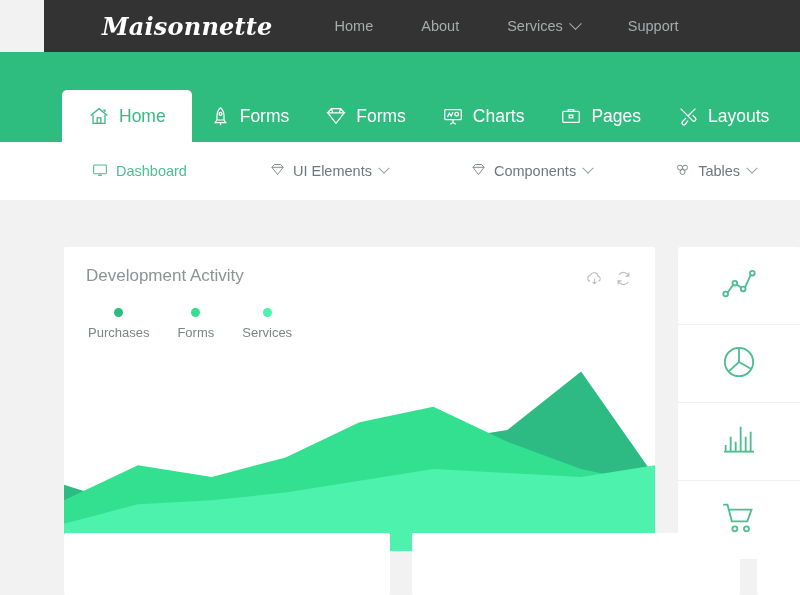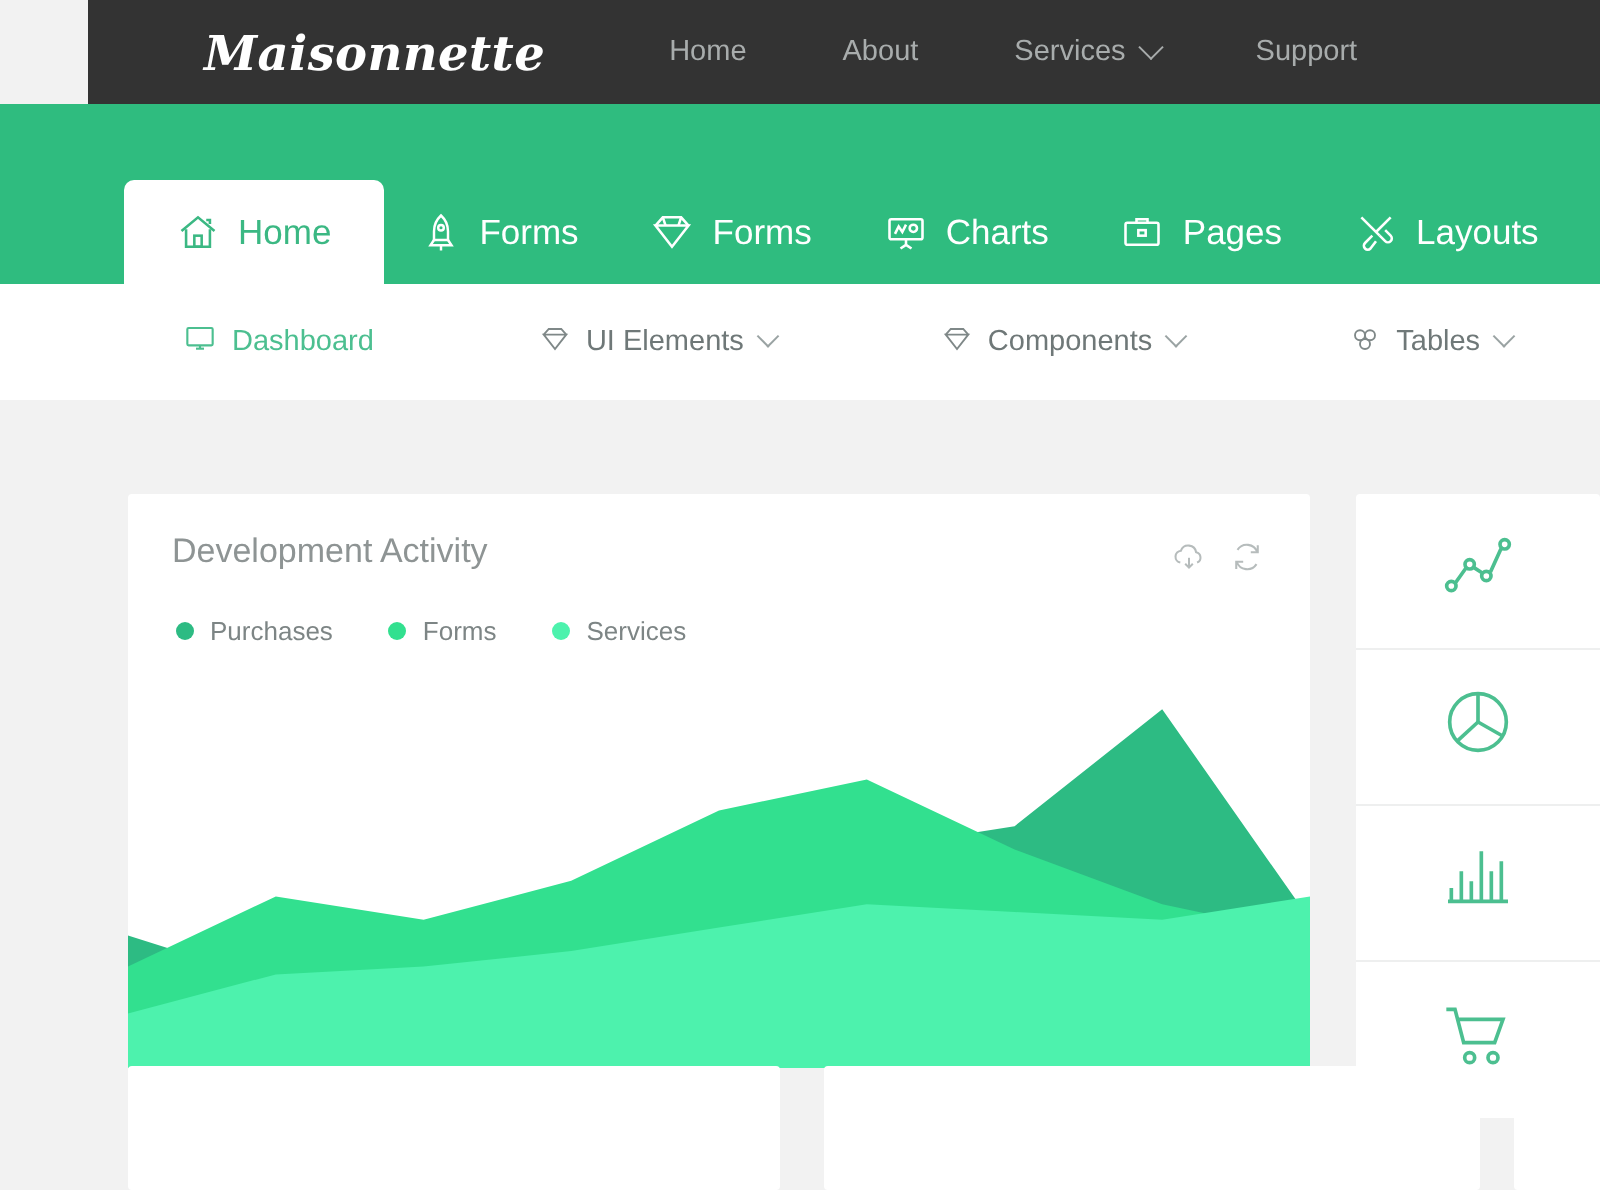--- a/index.html
+++ b/index.html
@@ -121,21 +121,21 @@
     font-weight: normal;
   }
   .card-actions { display: flex; gap: 10px; padding-top: 3px; }
   .card-actions .act { cursor: pointer; line-height: 0; }
 
   .legend {
     display: flex; align-items: center;
     padding: 20px 0 0 24px;
     gap: 28px;
   }
-  .lg { display: flex; align-items: center; gap: 8px; }
+  .lg { display: flex; align-items: center; gap: 8px; flex-direction: column; }
   .lg .dot { width: 9px; height: 9px; border-radius: 50%; }
   .lg .lbl { color: #7d8585; font-size: 13px; }
 
   .chartwrap { padding: 16px 0 0 0; line-height: 0; }
   .chartwrap svg { display: block; width: 591px; height: 195px; }
 
   
   .rail {
     position: absolute;
     left: 678px; top: 47px;

